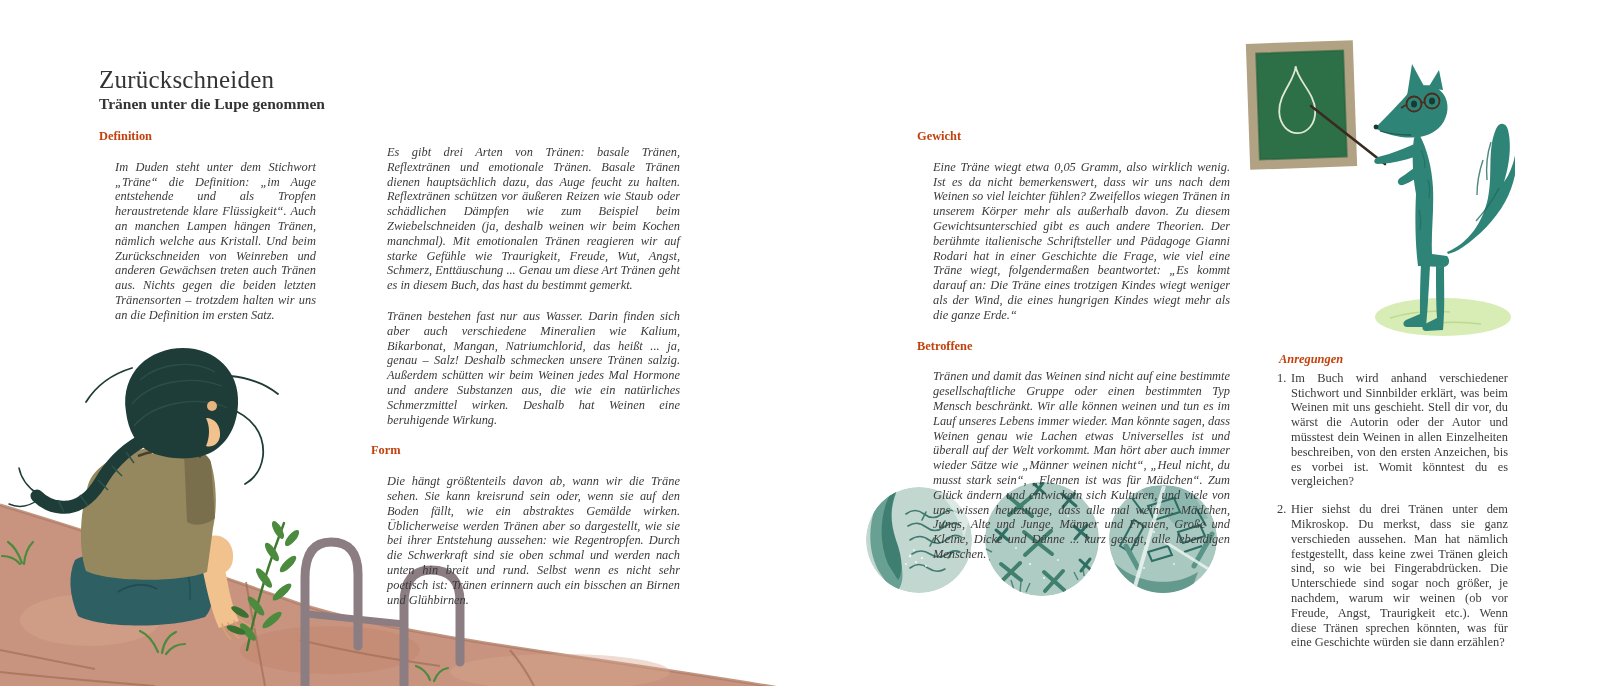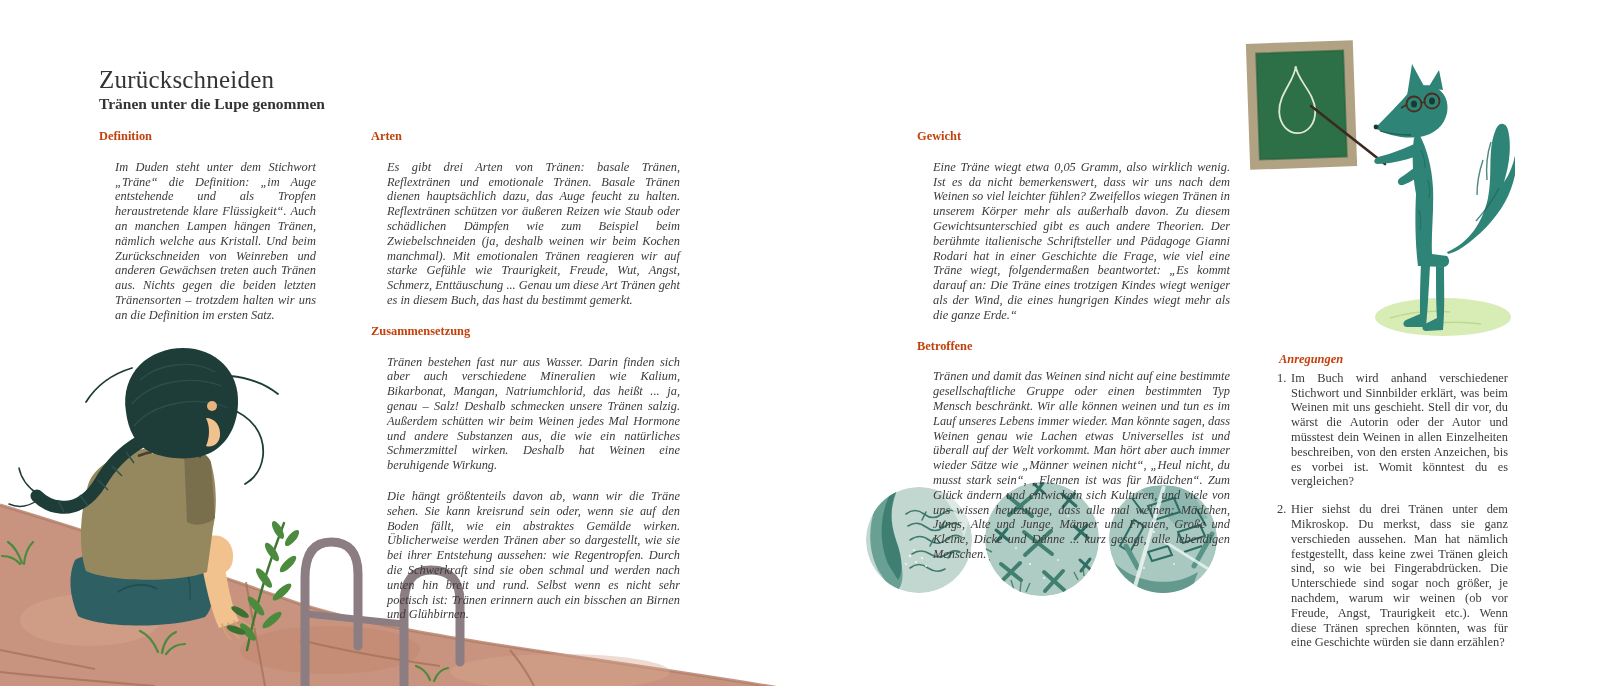--- a/index.html
+++ b/index.html
@@ -289,28 +289,27 @@
 
   <div class="col col-1">
     <div class="sec">
       <h3>Definition</h3>
       <p>Im Duden steht unter dem Stichwort „Träne“ die Definition: „im Auge entstehende und als Tropfen heraustretende klare Flüssigkeit“. Auch an manchen Lampen hängen Tränen, nämlich welche aus Kristall. Und beim Zurückschneiden von Weinreben und anderen Gewächsen treten auch Tränen aus. Nichts gegen die beiden letzten Tränensorten – trotzdem halten wir uns an die Definition im ersten Satz.</p>
     </div>
   </div>
 
   <div class="col col-2">
     <div class="sec">
-      <h3>Arten</h3>
       <p>Es gibt drei Arten von Tränen: basale Tränen, Reflextränen und emotionale Tränen. Basale Tränen dienen hauptsächlich dazu, das Auge feucht zu halten. Reflextränen schützen vor äußeren Reizen wie Staub oder schädlichen Dämpfen wie zum Beispiel beim Zwiebelschneiden (ja, deshalb weinen wir beim Kochen manchmal). Mit emotionalen Tränen reagieren wir auf starke Gefühle wie Traurigkeit, Freude, Wut, Angst, Schmerz, Enttäuschung ... Genau um diese Art Tränen geht es in diesem Buch, das hast du bestimmt gemerkt.</p>
     </div>
     <div class="sec">
-      <h3>Zusammensetzung</h3>
       <p>Tränen bestehen fast nur aus Wasser. Darin finden sich aber auch verschiedene Mineralien wie Kalium, Bikarbonat, Mangan, Natriumchlorid, das heißt ... ja, genau – Salz! Deshalb schmecken unsere Tränen salzig. Außerdem schütten wir beim Weinen jedes Mal Hormone und andere Substanzen aus, die wie ein natürliches Schmerzmittel wirken. Deshalb hat Weinen eine beruhigende Wirkung.</p>
     </div>
     <div class="sec">
+      <h3>Form</h3>
       <p>Die hängt größtenteils davon ab, wann wir die Träne sehen. Sie kann kreisrund sein oder, wenn sie auf den Boden fällt, wie ein abstraktes Gemälde wirken. Üblicherweise werden Tränen aber so dargestellt, wie sie bei ihrer Entstehung aussehen: wie Regentropfen. Durch die Schwerkraft sind sie oben schmal und werden nach unten hin breit und rund. Selbst wenn es nicht sehr poetisch ist: Tränen erinnern auch ein bisschen an Birnen und Glühbirnen.</p>
     </div>
   </div>
 
   <div class="col col-3">
     <div class="sec">
       <h3>Gewicht</h3>
       <p>Eine Träne wiegt etwa 0,05 Gramm, also wirklich wenig. Ist es da nicht bemerkenswert, dass wir uns nach dem Weinen so viel leichter fühlen? Zweifellos wiegen Tränen in unserem Körper mehr als außerhalb davon. Zu diesem Gewichtsunterschied gibt es auch andere Theorien. Der berühmte italienische Schriftsteller und Pädagoge Gianni Rodari hat in einer Geschichte die Frage, wie viel eine Träne wiegt, folgendermaßen beantwortet: „Es kommt darauf an: Die Träne eines trotzigen Kindes wiegt weniger als der Wind, die eines hungrigen Kindes wiegt mehr als die ganze Erde.“</p>
     </div>
     <div class="sec">

